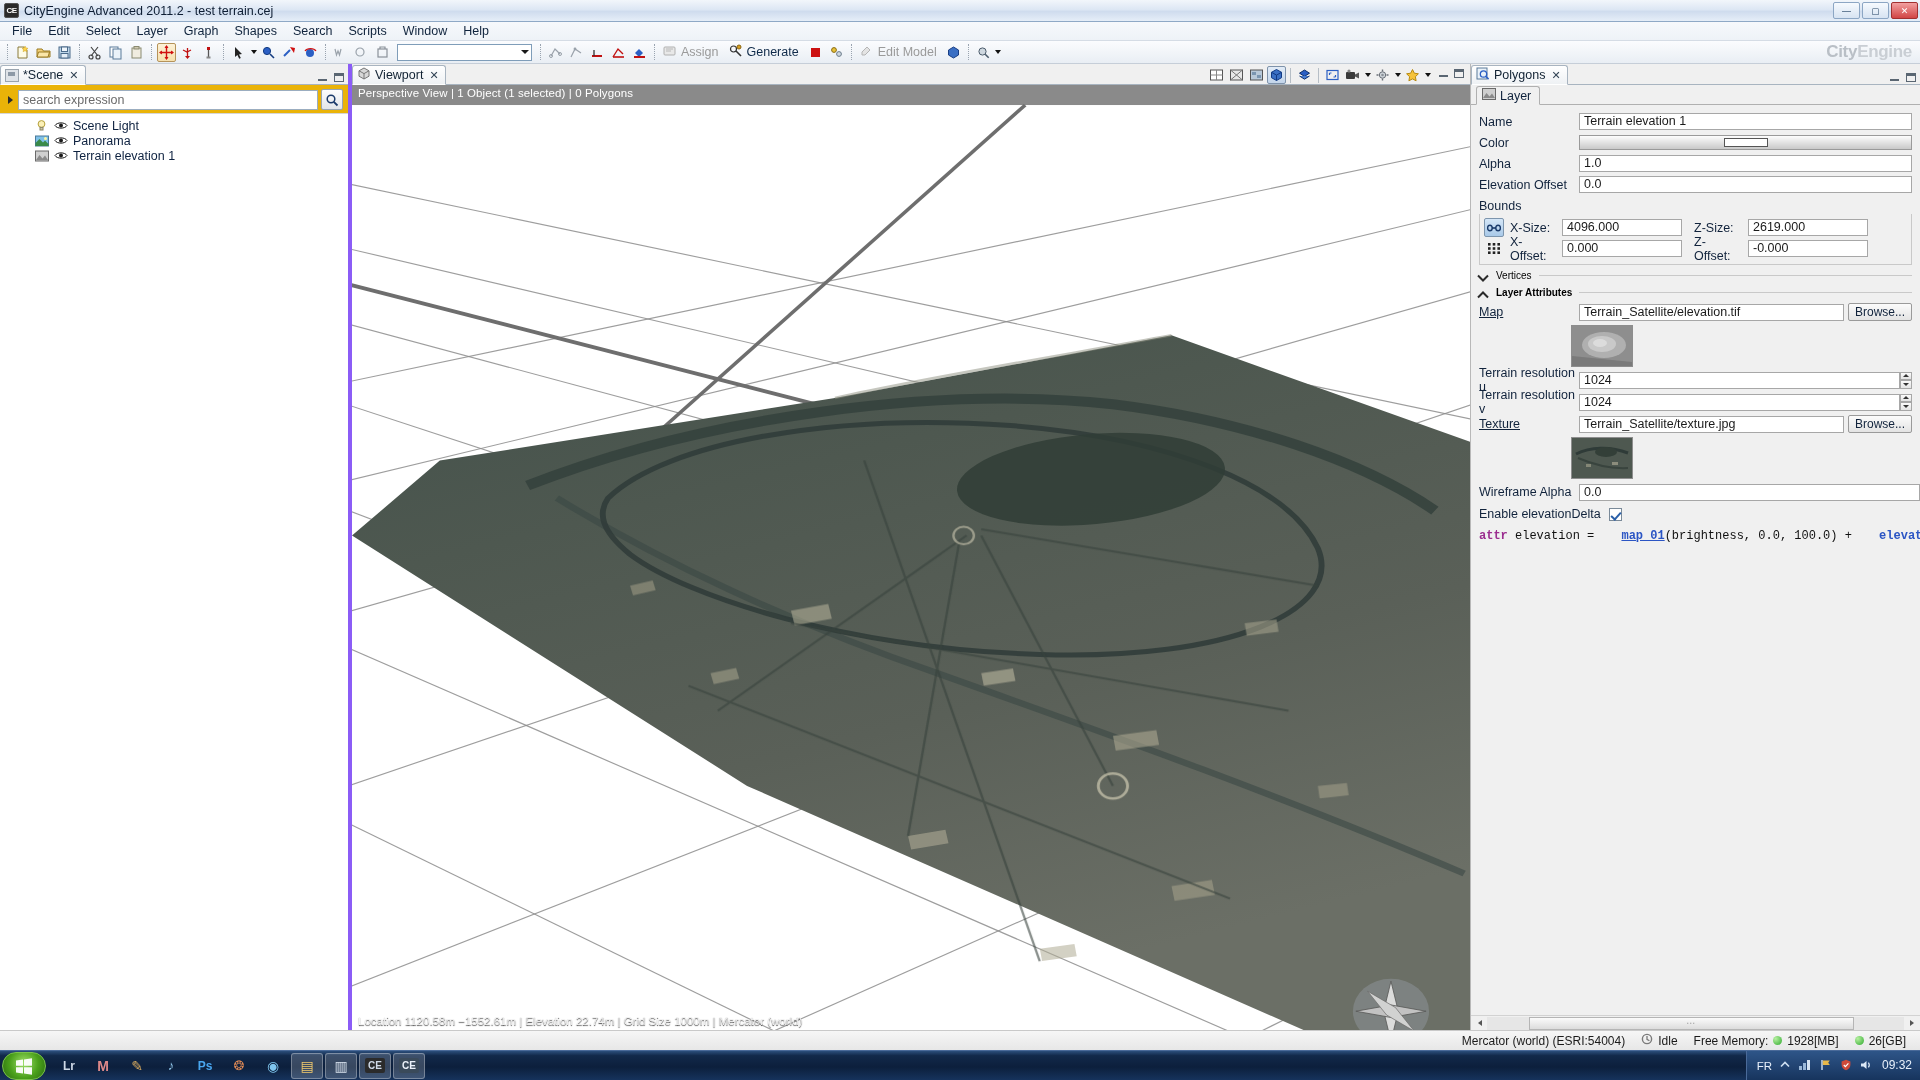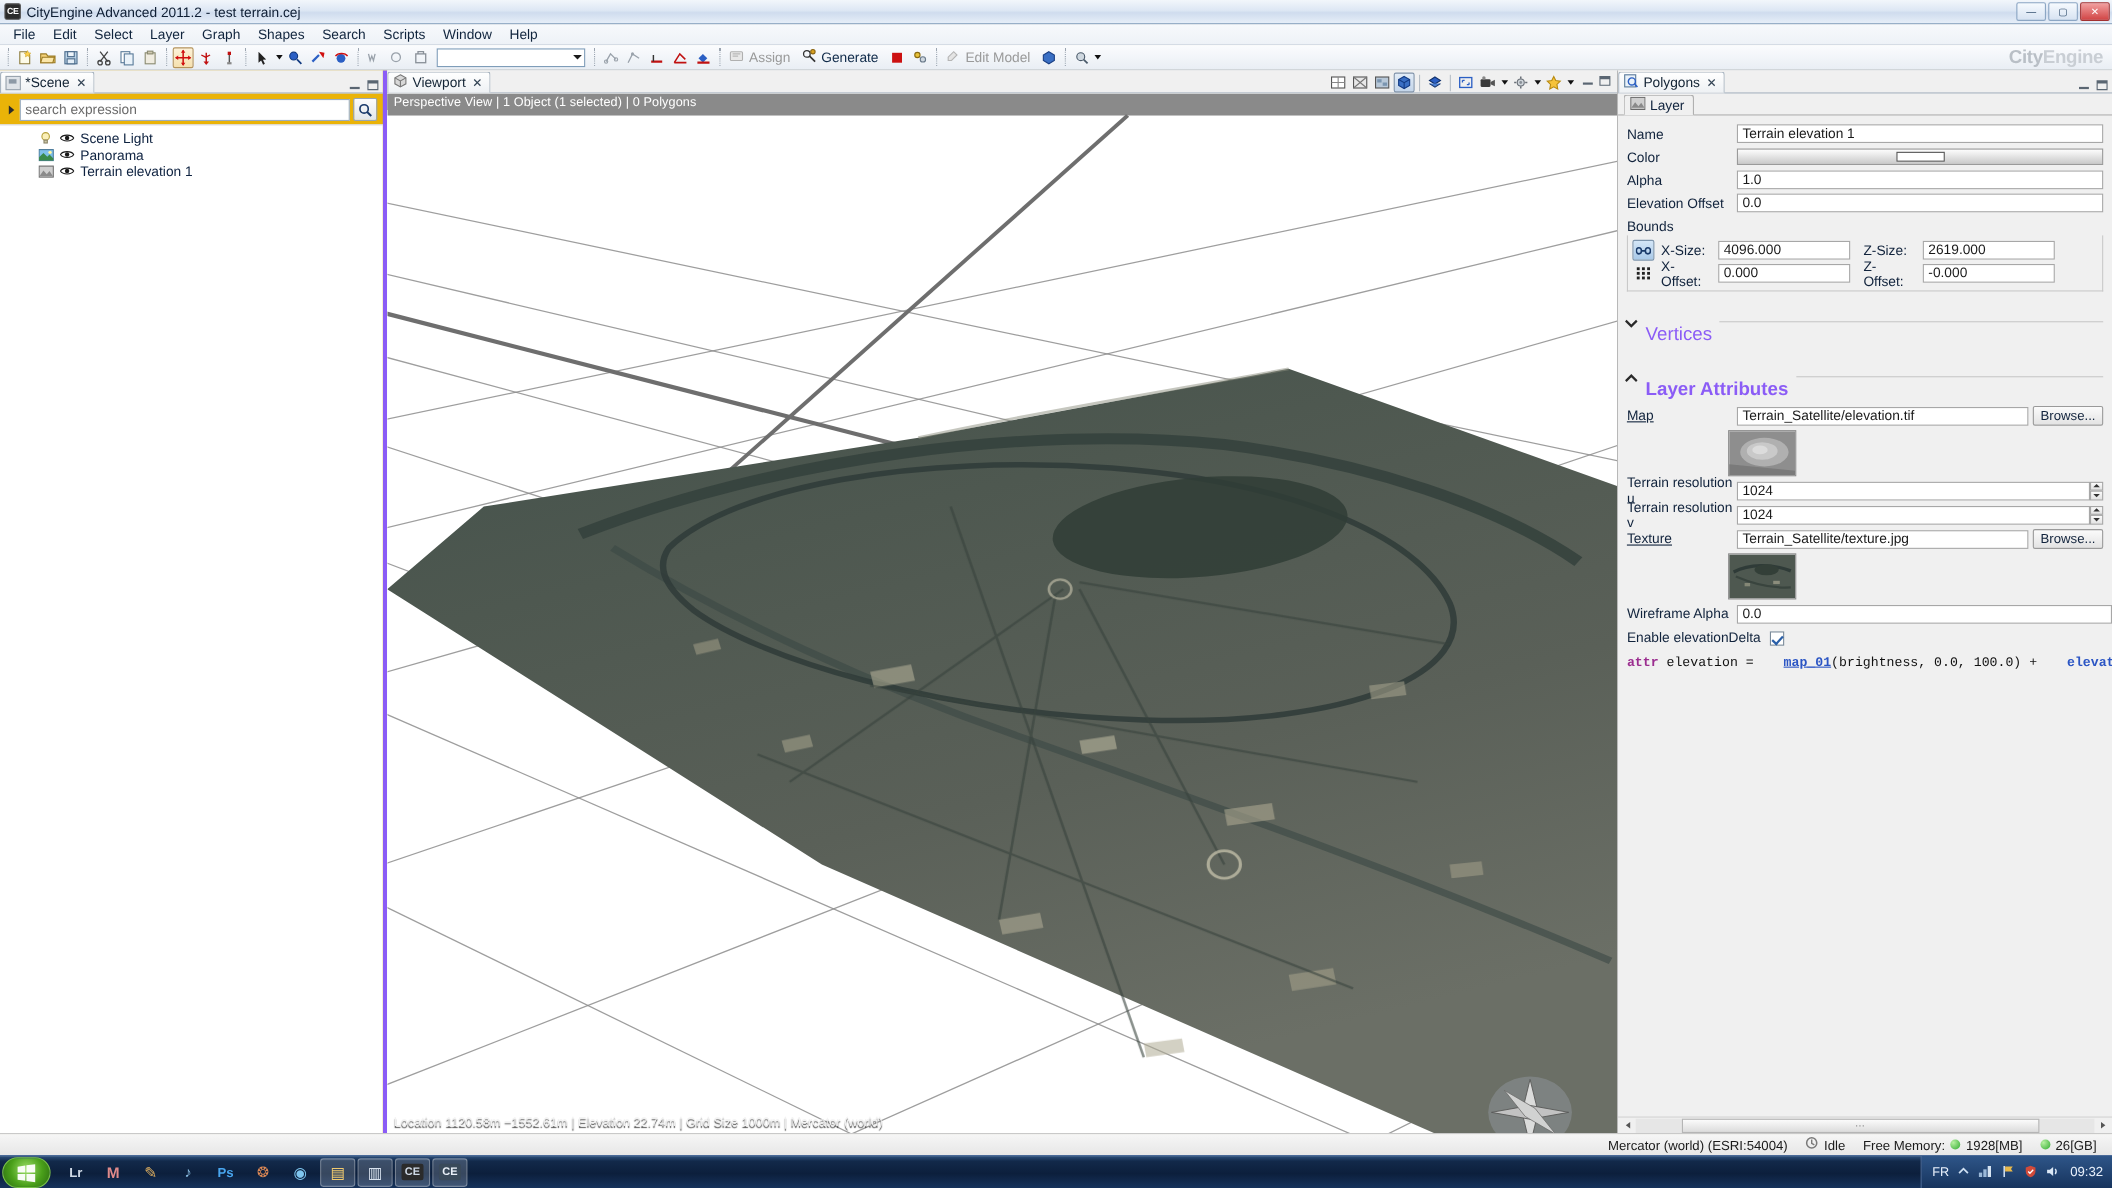--- a/index.html
+++ b/index.html
@@ -203,21 +203,21 @@
   .brow { display:flex; align-items:center; gap:6px; height:21px; }
   .bicon { width:20px;height:19px;border:1px solid #7d95ad;border-radius:2px;
            background:linear-gradient(to bottom,#d4e6f7,#a9c9e8);display:flex;align-items:center;justify-content:center; }
   .bicon.plain { border-color: transparent; background: none; }
   .blabel { font-size:12.5px;color:#11233c; }
   .bfield { height:17px;background:#fff;border:1px solid #a7a7a7;font-size:12.5px;color:#1a1a1a;
             padding:0 4px;line-height:15px; }
 
   .sect-row { display:flex; align-items:center; gap:7px; padding:3px 8px 3px 6px; }
   .chev { width:12px;height:10px; }
-  .sect-lbl { font-size:17px;color:#8b5cf6;margin-top:24px; }
+  .sect-lbl { font-size:10px;color:#000000; }
   .sect-lbl.b { font-weight:bold; }
   .sect-line { flex:1 1 auto; height:1px; background:#c9c9c9; }
 
   .arow { display:flex; align-items:center; height:22px; padding-left:8px; }
   .alabel { width:100px;flex:0 0 100px;font-size:12.5px;color:#11233c; }
   .alabel.link { text-decoration: underline; }
   .afield {
     flex:1 1 auto;height:17px;background:#fff;border:1px solid #a7a7a7;font-size:12.5px;color:#1a1a1a;
     padding:0 4px;line-height:15px;overflow:hidden;white-space:nowrap;
   }

